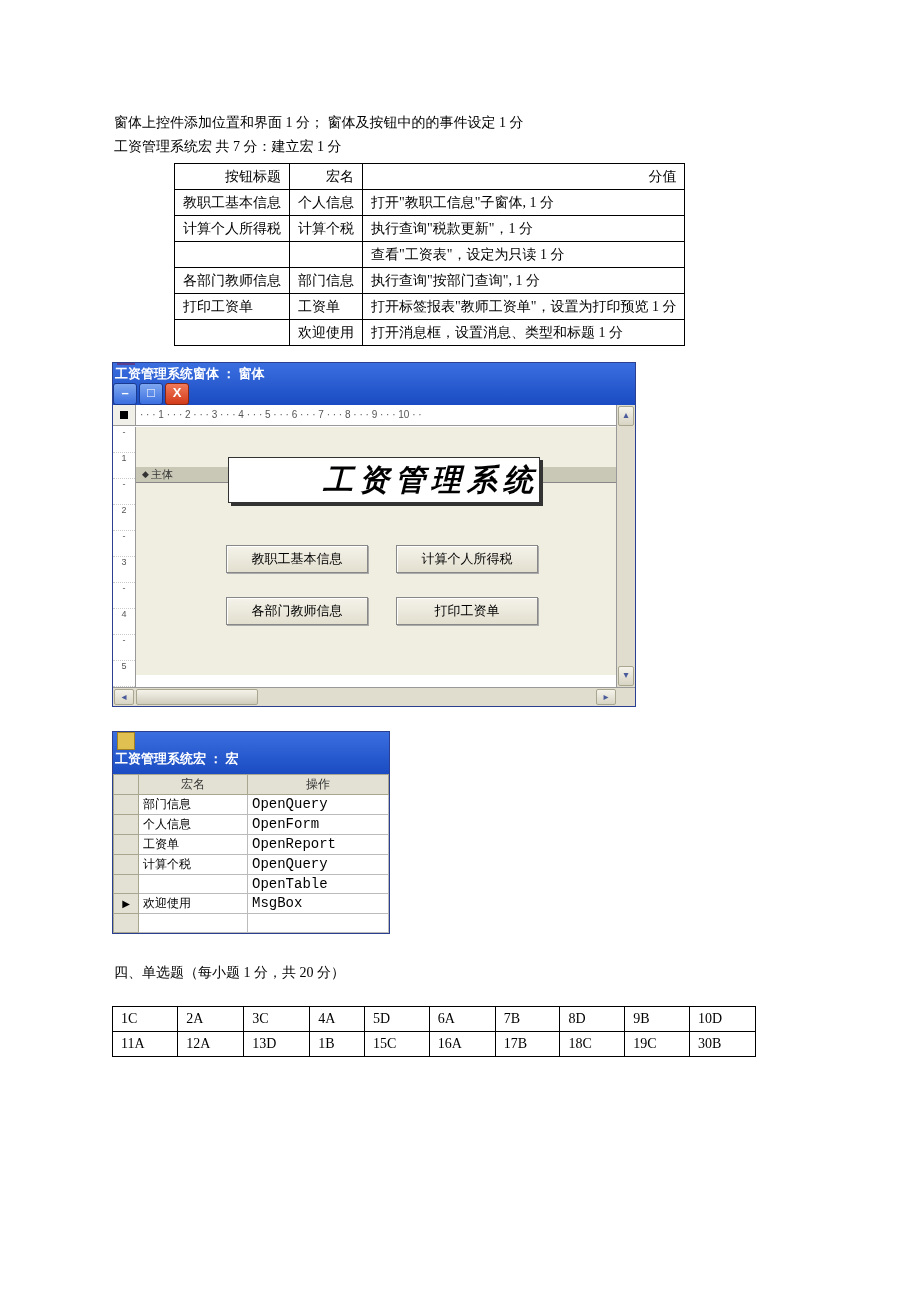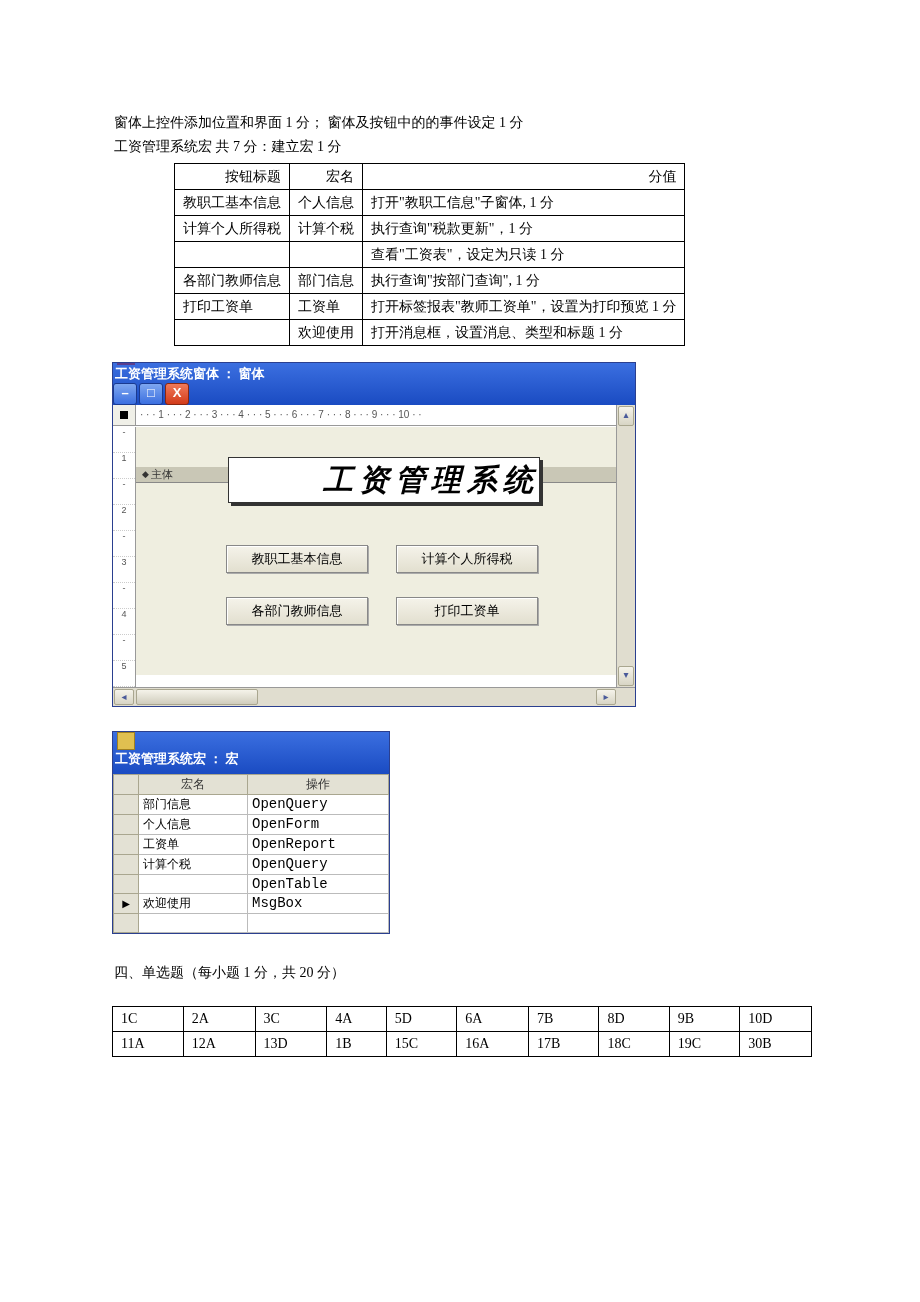--- a/index.html
+++ b/index.html
@@ -223,21 +223,21 @@
     text-align: center;
     font-size: 10px;
   }
   .mtable td.op { font-family: "Courier New", monospace; font-size: 14px; }
 
   .sec4 { margin-top: 28px; }
 
   
   table.ans {
     border-collapse: collapse;
-    width: 700px;
+    width: 644px;
     margin-top: 22px;
   }
   table.ans td {
     border: 1px solid #000;
     padding: 4px 8px;
     font-size: 14px;
     font-family: "Times New Roman", "SimSun", serif;
   }
   .pagenum {
     text-align: center;

